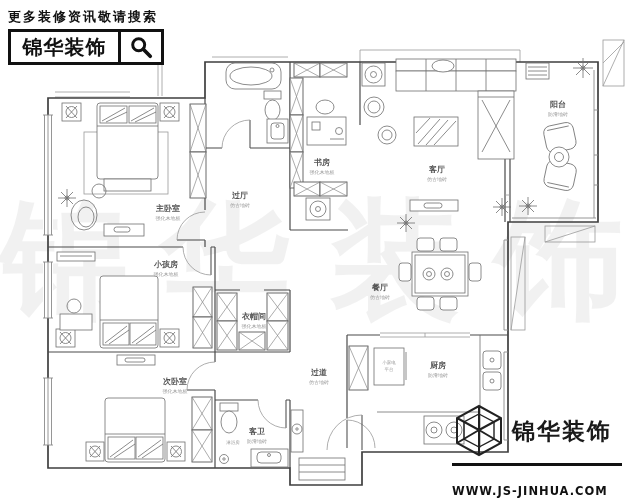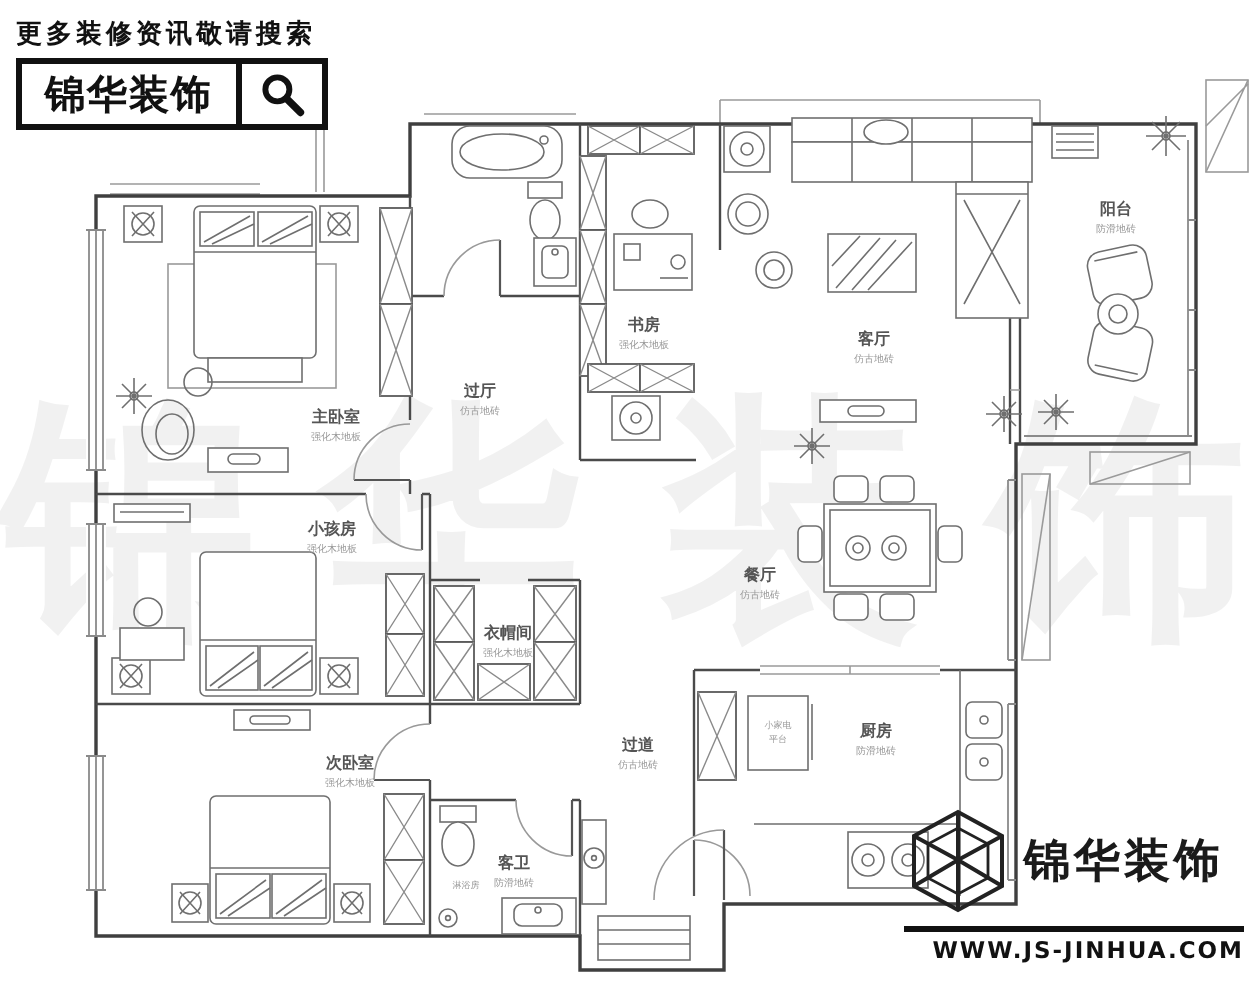--- a/index.html
+++ b/index.html
@@ -13,21 +13,21 @@
   #banner .searchbox{margin-top:3px;display:flex;align-items:stretch;border:3px solid #111;width:150px;height:30px;background:#fff;}
   #banner .brand{flex:1;display:flex;align-items:center;justify-content:center;font-size:20px;font-weight:bold;color:#111;letter-spacing:1px;white-space:nowrap;}
   #banner .iconcell{width:40px;display:flex;align-items:center;justify-content:center;border-left:3px solid #111;}
 
   
   #footerlogo{position:absolute;left:452px;top:402px;width:170px;}
   #footerlogo .row{display:flex;align-items:center;}
   #footerlogo .brandcol{margin-left:6px;color:#1a1a1a;}
   #footerlogo .l1,#footerlogo .l2{font-size:23px;line-height:27px;font-weight:bold;letter-spacing:2px;white-space:nowrap;}
   #footerlogo .rule{height:3px;background:#111;margin-top:3px;}
-  #footerlogo .url{margin-top:2px;text-align:right;font-size:11.5px;font-weight:bold;letter-spacing:1px;color:#111;white-space:nowrap;}
+  #footerlogo .url{margin-top:18px;text-align:left;font-size:11.5px;font-weight:bold;letter-spacing:1px;color:#111;white-space:nowrap;}
 
   
   .wall{stroke:#3f3f3f;stroke-width:1.7;fill:none;}
   .iwall{stroke:#4a4a4a;stroke-width:1.2;fill:none;}
   .win{stroke:#8a8a8a;stroke-width:0.9;fill:none;}
   .gray{stroke:#9a9a9a;stroke-width:0.8;fill:none;}
   .furn{stroke:#6f6f6f;stroke-width:0.8;fill:#fff;}
   .furno{stroke:#6f6f6f;stroke-width:0.8;fill:none;}
   .cabr{stroke:#5a5a5a;stroke-width:0.9;fill:#fff;}
   .cabx{stroke:#8a8a8a;stroke-width:0.7;fill:none;}

